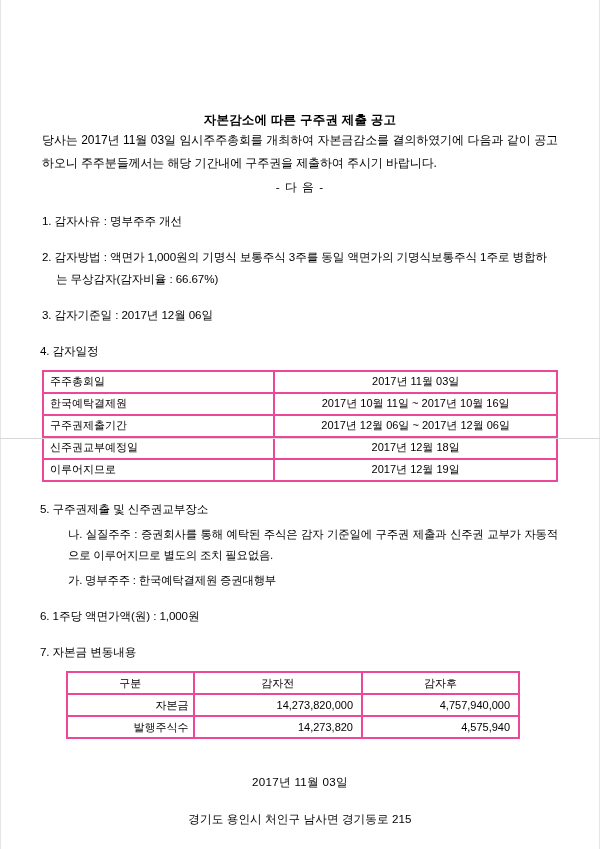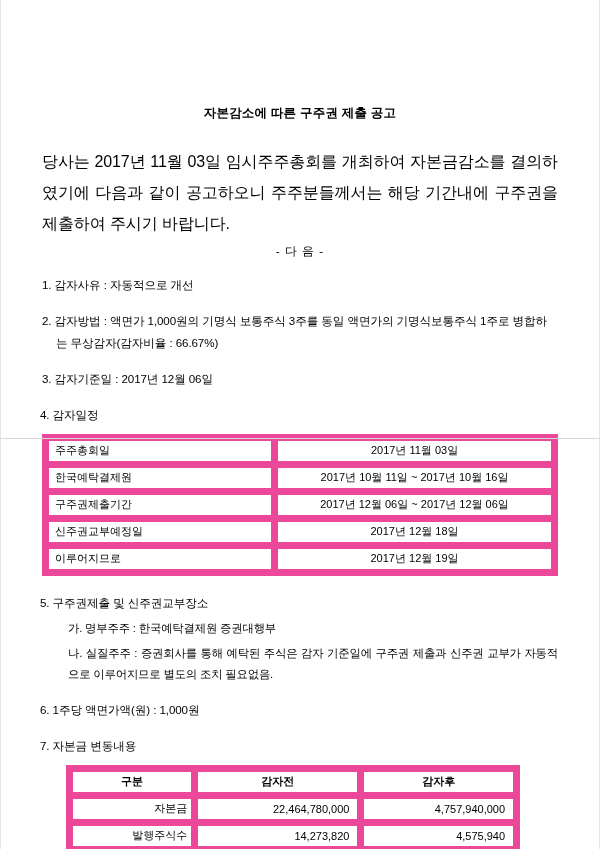--- a/index.html
+++ b/index.html
@@ -12,33 +12,32 @@
     background: #ffffff;
     font-family: "Liberation Sans", sans-serif;
     color: #000000;
     -webkit-font-smoothing: antialiased;
   }
   .page {
     position: relative;
     width: 600px;
     height: 849px;
     box-sizing: border-box;
-    padding: 9px 42px;
+    padding: 16px 42px;
     overflow: hidden;
   }
   .doc-title {
     text-align: center;
     font-size: 12.5px;
     font-weight: 700;
     letter-spacing: 0.2px;
     margin-top: 96px;
   }
   .intro {
-    margin-top: 24px;
-    font-size: 16px;
+    font-size: 12px;
     line-height: 1.95;
     text-align: justify;
     text-justify: inter-character;
     letter-spacing: -0.1px;
   }
   .daeum {
     text-align: center;
     font-size: 11.8px;
     margin-top: 4px;
     letter-spacing: 1px;
@@ -60,39 +59,39 @@
     padding-left: 26px;
     letter-spacing: -0.2px;
   }
   table {
     border-collapse: collapse;
     width: 100%;
     font-size: 11px;
     margin-top: 8px;
   }
   table td, table th {
-    border: 7px solid #ec4899;
+    border: 2px solid #ec4899;
     padding: 2px 4px;
     height: 16px;
     font-weight: 400;
   }
   .sched-label {
     width: 45%;
     text-align: left;
     padding-left: 6px;
   }
   .sched-value {
     text-align: center;
   }
   .cap-table {
     width: 88%;
     margin-left: 24px;
   }
   .cap-table th {
-    font-weight: 700;
+    font-weight: 400;
   }
   .cap-table td.label {
     text-align: right;
     width: 28%;
   }
   .cap-table td.num {
     text-align: right;
     padding-right: 8px;
   }
   .date-line {
@@ -134,21 +133,21 @@
   <div class="scan-line" style="top:438px;"></div>
 
   <div class="doc-title">자본감소에 따른 구주권 제출 공고</div>
 
   <div class="intro">당사는 2017년 11월 03일 임시주주총회를 개최하여 자본금감소를 결의하였기에 다음과 같이 공고하오니 주주분들께서는 해당 기간내에 구주권을 제출하여 주시기 바랍니다.</div>
 
   <div class="daeum">- 다        음 -</div>
 
   <div class="item item-indent">
     <span>1.</span>
-    <span>감자사유 : 자동적으로 개선</span>
+    <span>감자사유 : 명부주주 개선</span>
   </div>
 
   <div class="item item-indent">
     <span>2.</span>
     <span>감자방법 : 액면가 1,000원의 기명식 보통주식 3주를 동일 액면가의 기명식보통주식 1주로 병합하는 무상감자(감자비율 : 66.67%)</span>
   </div>
 
   <div class="item item-indent">
     <span>3.</span>
     <span>감자기준일 : 2017년 12월 06일</span>
@@ -182,30 +181,30 @@
         <td class="sched-value">2017년 12월 19일</td>
       </tr>
     </tbody>
   </table>
 
   <div class="item item-indent" style="padding-left:12px;margin-top:16px;">
     <span>5.</span>
     <span>구주권제출 및 신주권교부장소</span>
   </div>
 
+  <div class="sub" style="padding-left:26px;text-indent:0;text-align:justify;">
+    <span>나. 실질주주 :</span>
+    <span>증권회사를 통해 예탁된 주식은 감자 기준일에 구주권 제출과 신주권 교부가 자동적으로 이루어지므로 별도의 조치 필요없음.</span>
+  </div>
+
   <div class="sub">
     <span>가. 명부주주 :</span>
     <span>한국예탁결제원 증권대행부</span>
   </div>
 
-  <div class="sub" style="padding-left:26px;text-indent:0;text-align:justify;">
-    <span>나. 실질주주 :</span>
-    <span>증권회사를 통해 예탁된 주식은 감자 기준일에 구주권 제출과 신주권 교부가 자동적으로 이루어지므로 별도의 조치 필요없음.</span>
-  </div>
-
   <div class="item item-indent" style="padding-left:12px;">
     <span>6.</span>
     <span>1주당 액면가액(원) : 1,000원</span>
   </div>
 
   <div class="item item-indent" style="padding-left:12px;margin-top:14px;">
     <span>7.</span>
     <span>자본금 변동내용</span>
   </div>
 
@@ -213,21 +212,21 @@
     <thead>
       <tr>
         <th>구분</th>
         <th>감자전</th>
         <th>감자후</th>
       </tr>
     </thead>
     <tbody>
       <tr>
         <td class="label">자본금</td>
-        <td class="num">22,464,780,000</td>
+        <td class="num">14,273,820,000</td>
         <td class="num">4,757,940,000</td>
       </tr>
       <tr>
         <td class="label">발행주식수</td>
         <td class="num">14,273,820</td>
         <td class="num">4,575,940</td>
       </tr>
     </tbody>
   </table>
 

